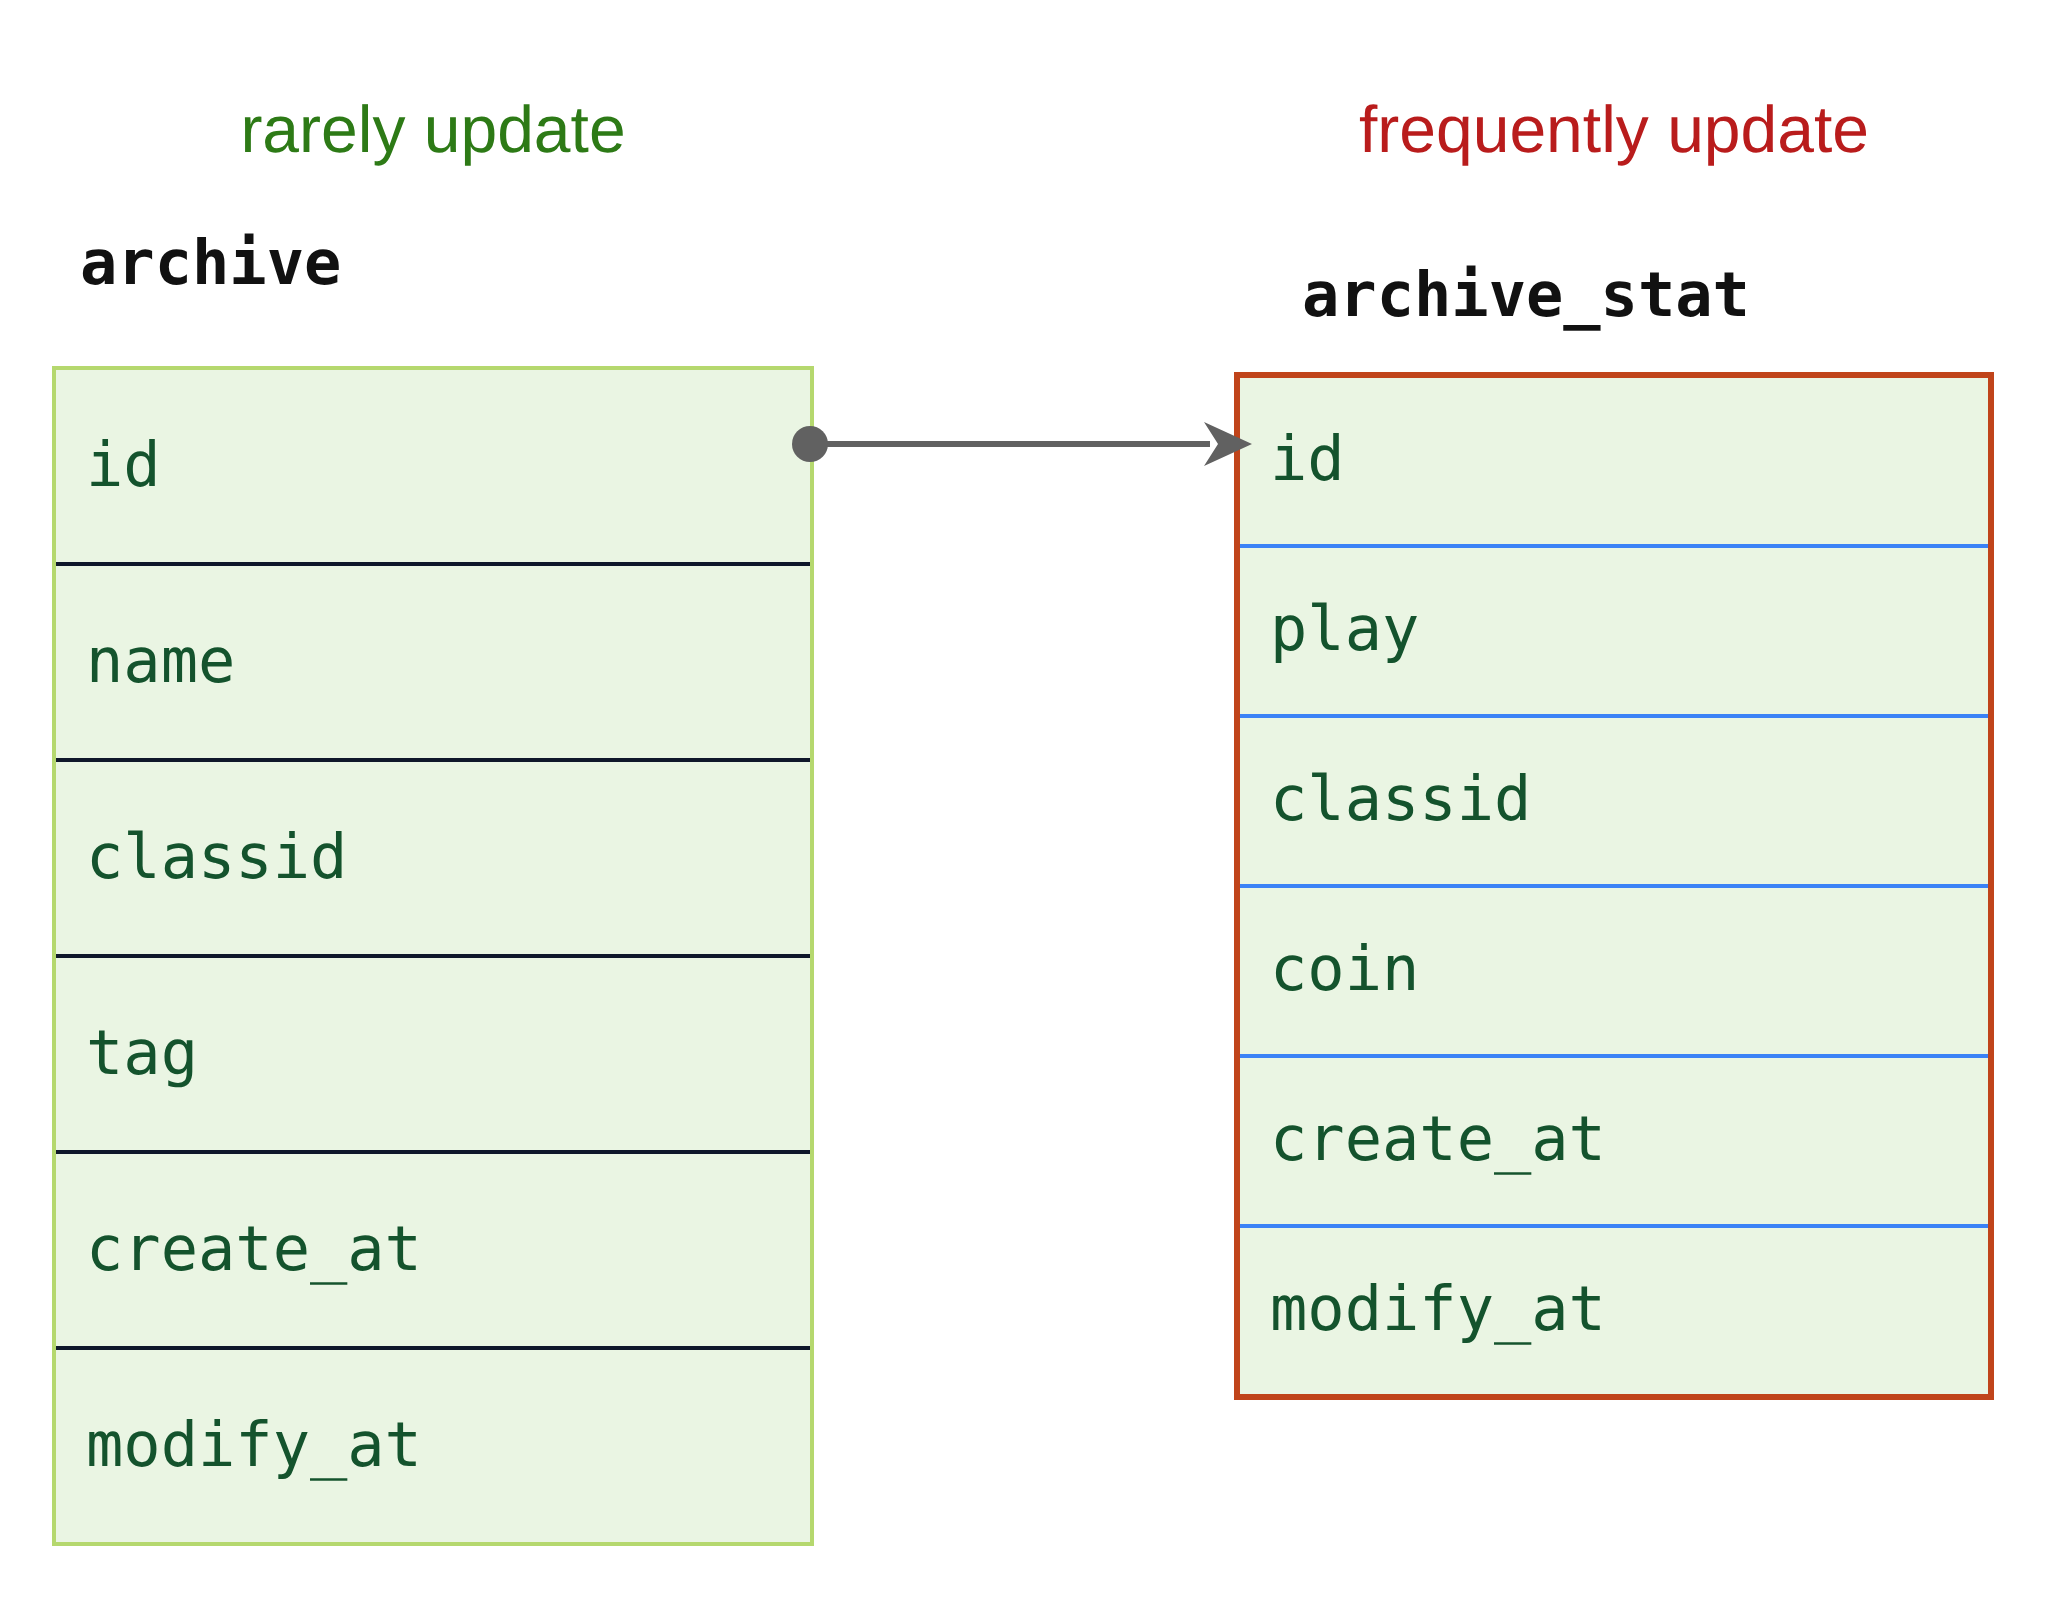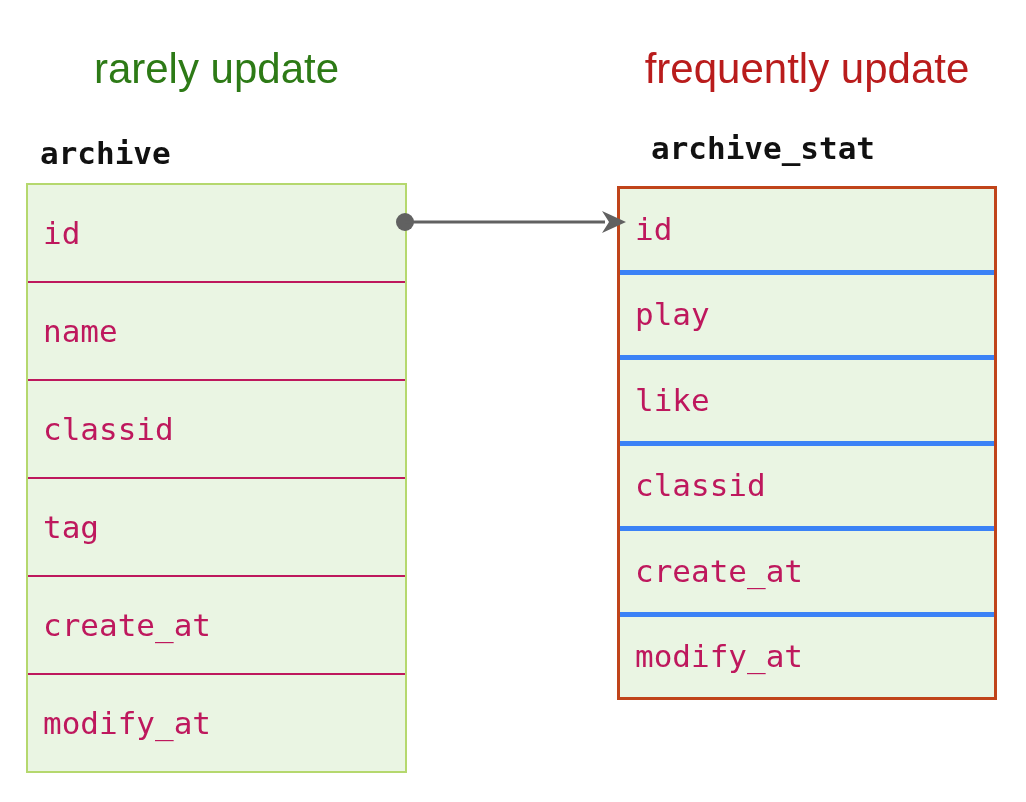--- a/index.html
+++ b/index.html
@@ -17,21 +17,21 @@
     width: 1026px;
     height: 802px;
     background: #ffffff;
     overflow: hidden;
   }
 
   
   .caption {
     position: absolute;
     font-family: "Liberation Sans", sans-serif;
-    font-size: 42px;
+    font-size: 33px;
     font-weight: 400;
     line-height: 1;
     white-space: nowrap;
   }
   #caption-left {
     left: 26px;
     top: 48px;
     width: 381px;
     text-align: center;
     color: #2d7a16;
@@ -47,21 +47,21 @@
   
   .table-title {
     position: absolute;
     font-family: "DejaVu Sans Mono", "Liberation Mono", monospace;
     font-size: 31px;
     font-weight: bold;
     color: #111111;
     line-height: 1;
     white-space: nowrap;
   }
-  #title-left  { left: 40px;  top: 138px; }
+  #title-left  { left: 40px;  top: 117px; }
   #title-right { left: 651px; top: 133px; }
 
   
   .table-box {
     position: absolute;
     box-sizing: border-box;
     display: flex;
     flex-direction: column;
   }
   #table-archive {
@@ -81,29 +81,29 @@
 
   .row {
     box-sizing: border-box;
     flex: 1 1 0;
     background: #eaf5e3;
     display: flex;
     align-items: center;
     padding-left: 15px;
     font-family: "DejaVu Sans Mono", "Liberation Mono", monospace;
     font-size: 31px;
-    color: #be185d;
+    color: #14532d;
     line-height: 1;
     white-space: nowrap;
   }
   #table-archive .row + .row {
-    border-top: 2px solid #be185d;
+    border-top: 2px solid #0f172a;
   }
   #table-archive-stat .row + .row {
-    border-top: 5px solid #3b82f6;
+    border-top: 2px solid #3b82f6;
   }
 
   
   #connector {
     position: absolute;
     left: 390px;
     top: 198px;
     width: 240px;
     height: 50px;
     pointer-events: none;
@@ -125,22 +125,22 @@
     <div class="row">name</div>
     <div class="row">classid</div>
     <div class="row">tag</div>
     <div class="row">create_at</div>
     <div class="row">modify_at</div>
   </div>
 
   <div class="table-box" id="table-archive-stat">
     <div class="row">id</div>
     <div class="row">play</div>
-    <div class="row">like</div>
     <div class="row">classid</div>
+    <div class="row">coin</div>
     <div class="row">create_at</div>
     <div class="row">modify_at</div>
   </div>
 
   <svg id="connector" viewBox="0 0 240 50">
     <circle cx="15" cy="24" r="9" fill="#616161"></circle>
     <line x1="15" y1="24" x2="215" y2="24" stroke="#616161" stroke-width="3"></line>
     <polygon points="212,13 236,24 212,35 219,24" fill="#616161"></polygon>
   </svg>
 

